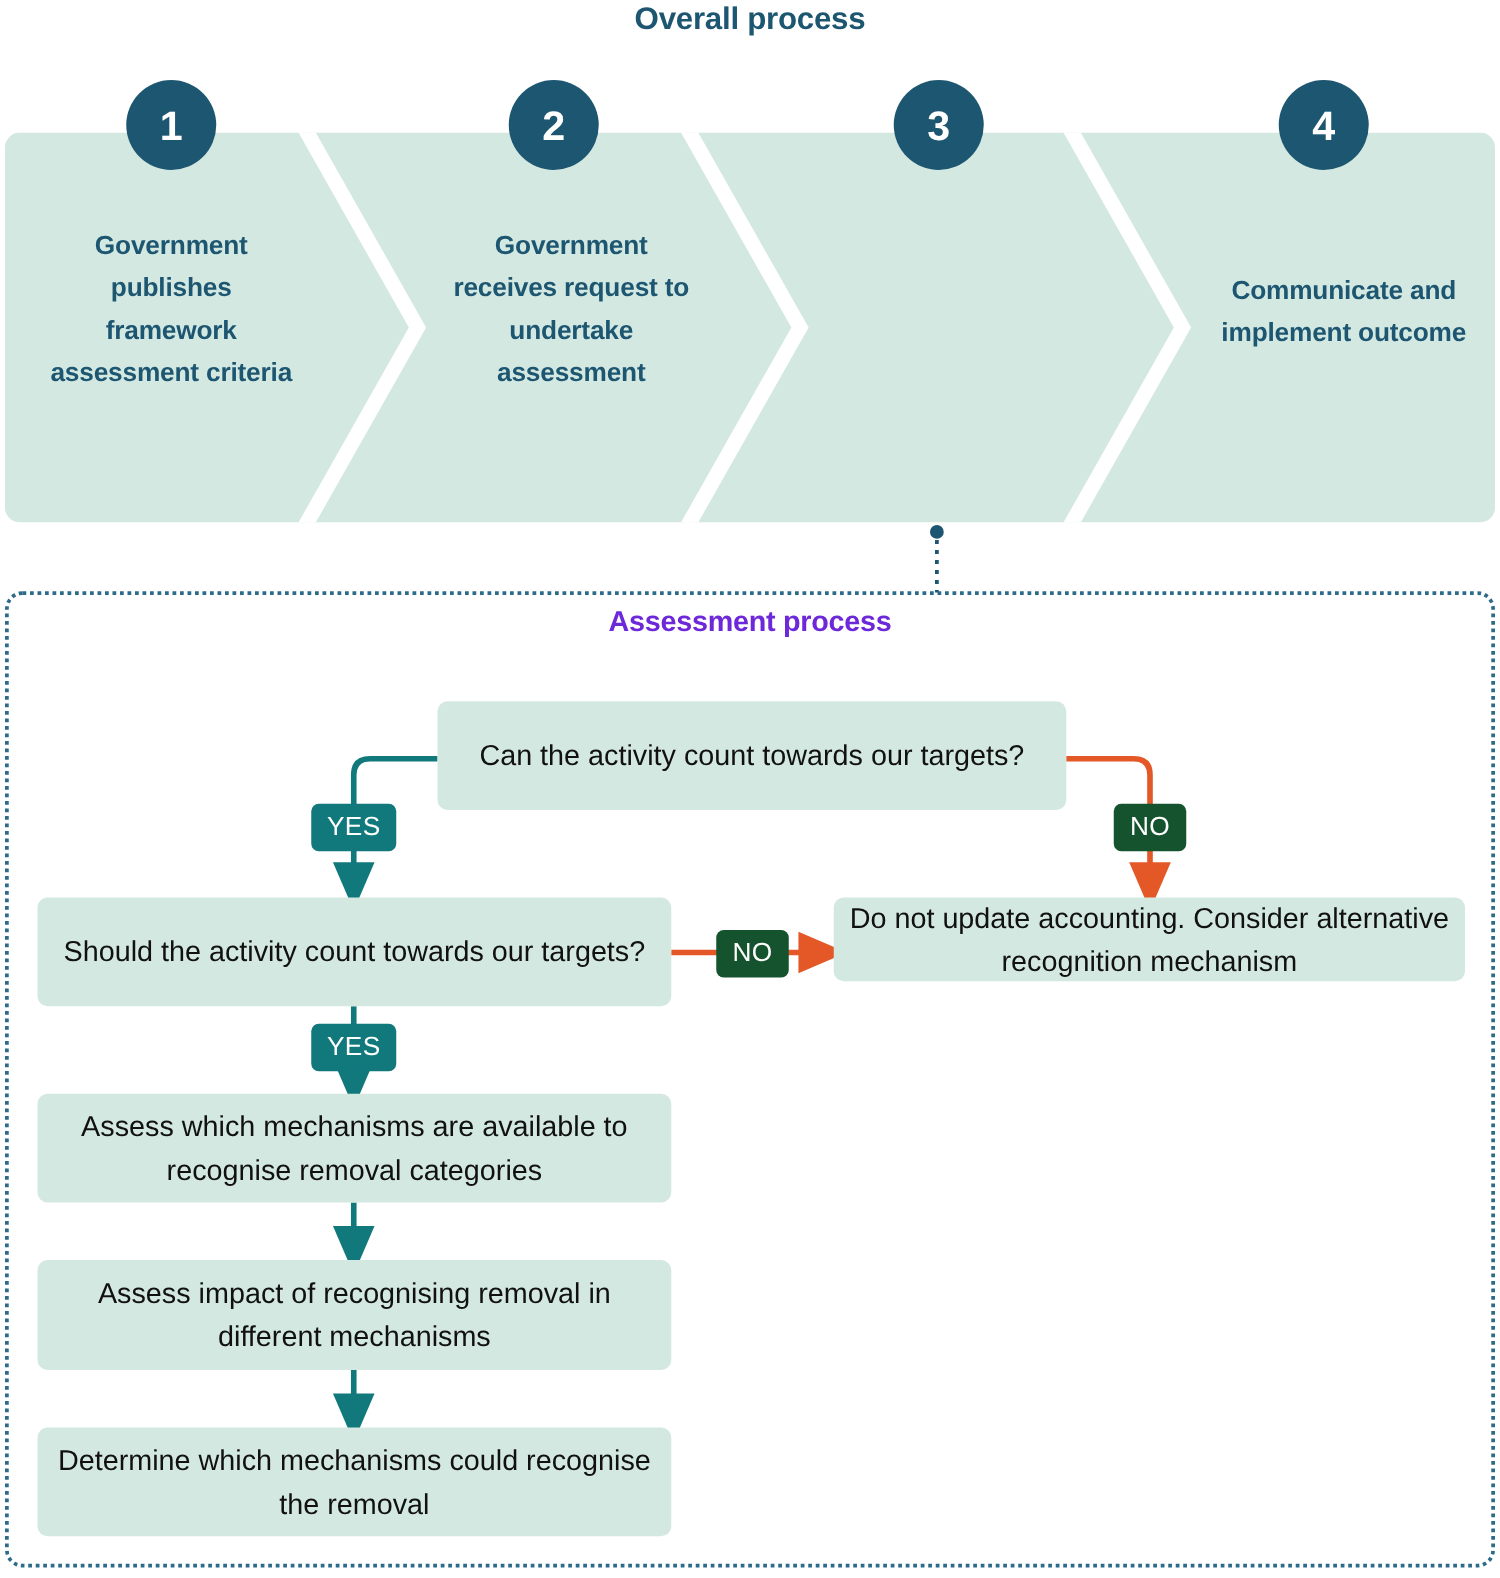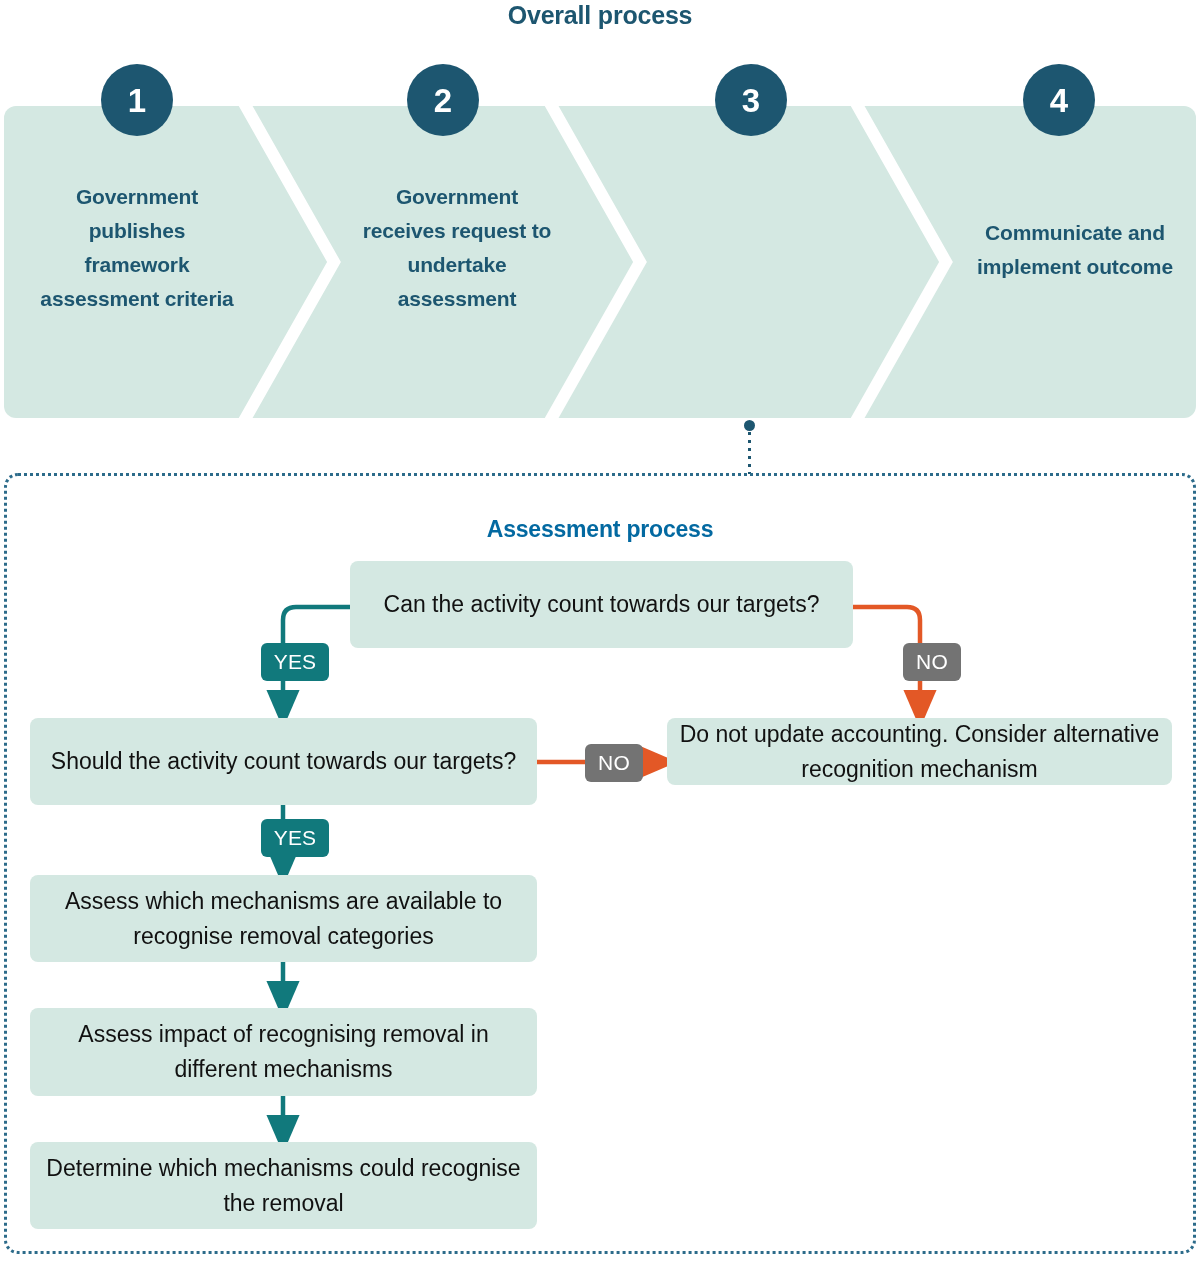--- a/index.html
+++ b/index.html
@@ -95,26 +95,26 @@
     top: 473px;
     width: 1192px;
     height: 781px;
     border: 3px dotted #2c6b8a;
     border-radius: 14px;
     box-sizing: border-box;
   }
   .panel-title {
     position: absolute;
     left: 0;
-    top: 516px;
+    top: 484px;
     width: 1200px;
     text-align: center;
     font-size: 23px;
     font-weight: bold;
-    color: #0369a1;
+    color: #6d28d9;
     letter-spacing: -0.2px;
   }
 
   
   .fbox {
     position: absolute;
     background: #d4e8e2;
     border-radius: 8px;
     display: flex;
     align-items: center;
@@ -139,24 +139,23 @@
   
   .badge {
     position: absolute;
     display: flex;
     align-items: center;
     justify-content: center;
     color: #ffffff;
     font-size: 21px;
     border-radius: 6px;
     letter-spacing: 0.2px;
-    margin-left: 12px;
   }
   .badge-yes { background: #11797c; }
-  .badge-no  { background: #737373; }
+  .badge-no  { background: #14532d; }
 </style>
 </head>
 <body>
 
 <div id="stage">
 
   <div class="overall-title">Overall process</div>
 
   <div class="banner">
     <svg width="1192" height="312" viewBox="0 0 1192 312">

